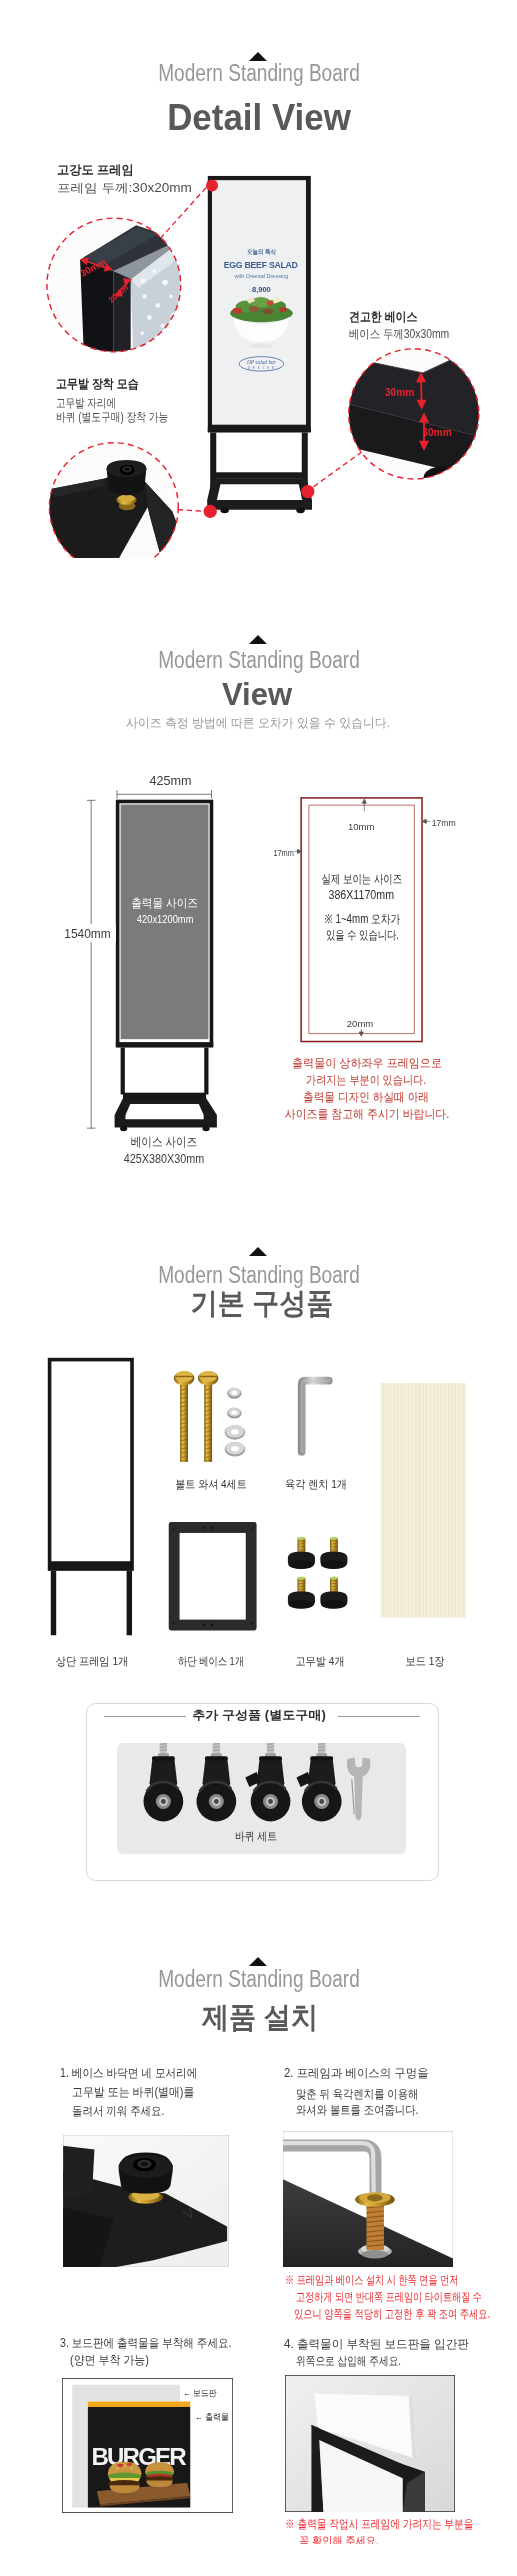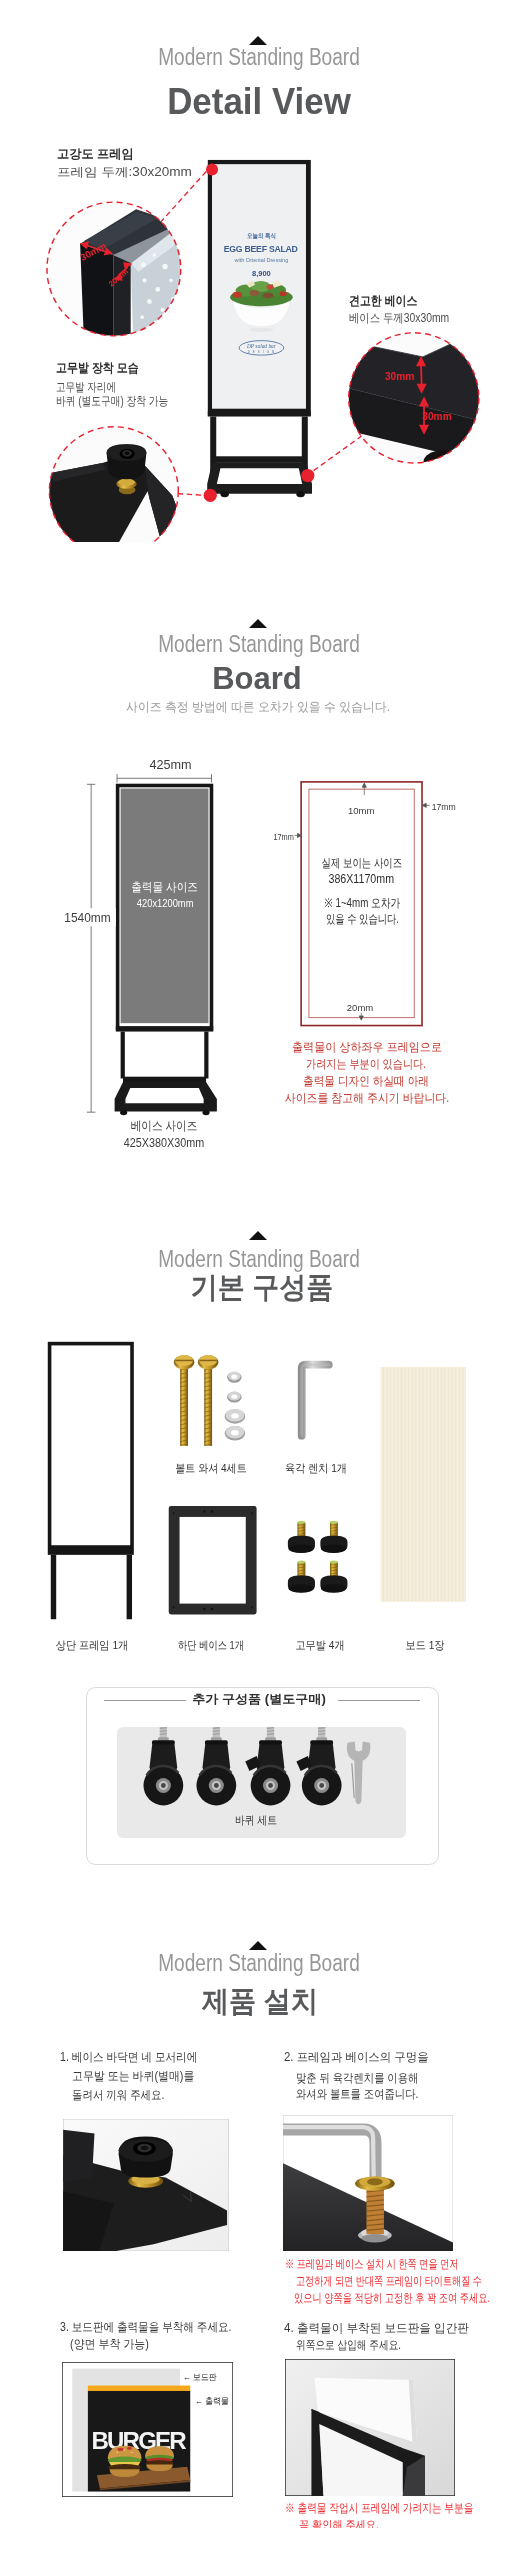--- a/index.html
+++ b/index.html
@@ -1,18 +1,18 @@
 <!DOCTYPE html>
 <html style="font-size:9.6px"><head>
 <meta charset="utf-8">
 <style>
   * { margin:0; padding:0; box-sizing:border-box; }
   html,body { background:#ffffff; }
   body { font-family:"Liberation Sans", sans-serif; }
-  #page { position:relative; width:518px; height:2528px; margin:0 auto; background:#fff; overflow:hidden; }
+  #page { position:relative; width:518px; height:2528px; margin:16px auto; background:#fff; overflow:hidden; }
   .abs { position:absolute; }
   .tx { position:absolute; white-space:nowrap; line-height:1.3; transform-origin:left top; }
   .ctx { position:absolute; white-space:nowrap; line-height:1.3; transform-origin:center top; }
   .tri { position:absolute; width:0; height:0; border-left:9px solid transparent; border-right:9px solid transparent; border-bottom:9px solid #111; }
   .hdr-en { position:absolute; white-space:nowrap; color:#979797; font-size:23px; line-height:1; transform-origin:center top; }
 </style>
 </head>
 <body>
 <div id="page">
 
@@ -178,21 +178,21 @@
 </g>
 <circle cx="189" cy="616" r="107" fill="none" stroke="#e8212e" stroke-width="2.4" stroke-dasharray="10 7"></circle>
 
 <circle cx="352" cy="82" r="10" fill="#e8212e"></circle>
 <circle cx="511" cy="590" r="11" fill="#e8212e"></circle>
 <circle cx="349" cy="623" r="11" fill="#e8212e"></circle>
 </svg>
 
 <div class="tri" style="left:249px; top:619px;"></div>
 <div class="hdr-en" style="left:259px; top:633px; transform:translateX(-50%) scaleX(0.83);">Modern Standing Board</div>
-<div class="ctx" style="left:257px; top:663px; font-size:31px; font-weight:bold; color:#58595b; transform:translateX(-50%); line-height:1;">Board</div>
+<div class="ctx" style="left:257px; top:663px; font-size:31px; font-weight:bold; color:#58595b; transform:translateX(-50%); line-height:1;">View</div>
 <div class="ctx" style="left:258px; top:699px; font-size:12.6px; color:#9a9a9a; transform:translateX(-50%) scaleX(0.943);">사이즈 측정 방법에 따른 오차가 있을 수 있습니다.</div>
 
 <svg class="abs" style="left:0; top:747px;" width="518" height="373" viewBox="0 0 860 620">
 
 <g>
   <text x="283" y="37" text-anchor="middle" font-size="21" fill="#3c3c3c" font-family="Liberation Sans" textLength="70">425mm</text>
   <g stroke="#555" stroke-width="1.3">
     <line x1="194" y1="52" x2="351" y2="52"></line>
     <line x1="194" y1="45" x2="194" y2="59"></line>
     <line x1="351" y1="45" x2="351" y2="59"></line>

